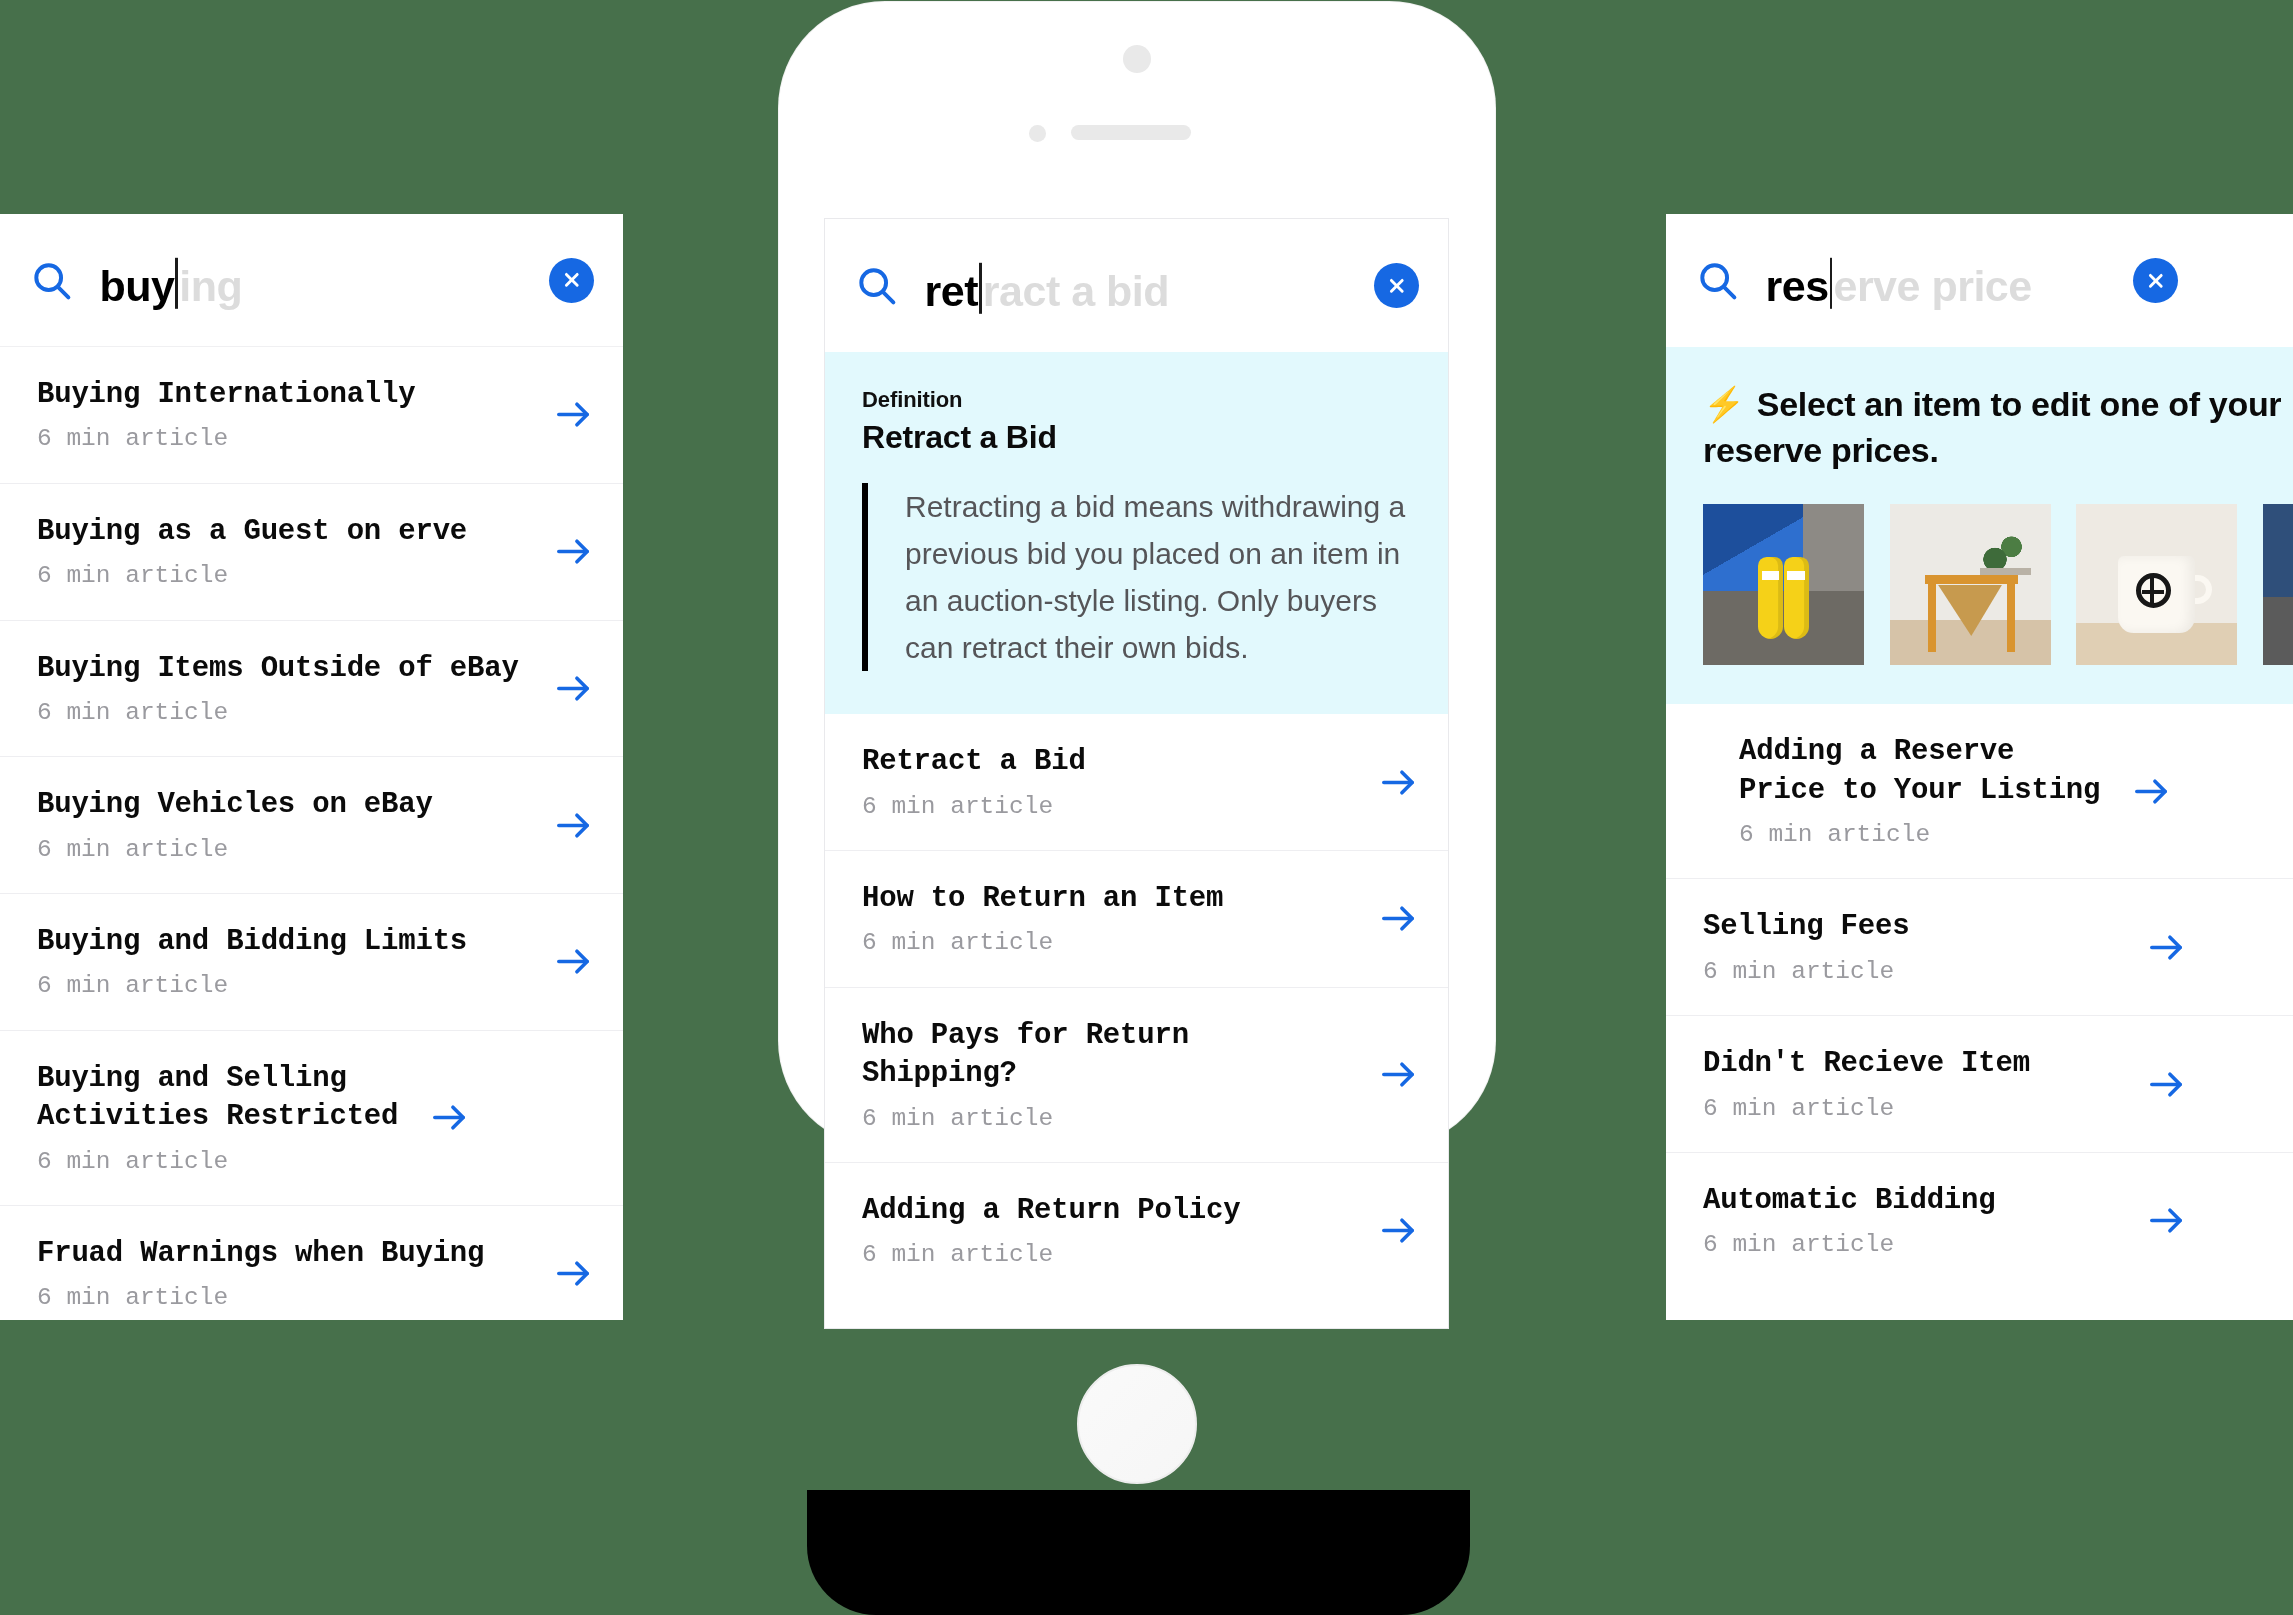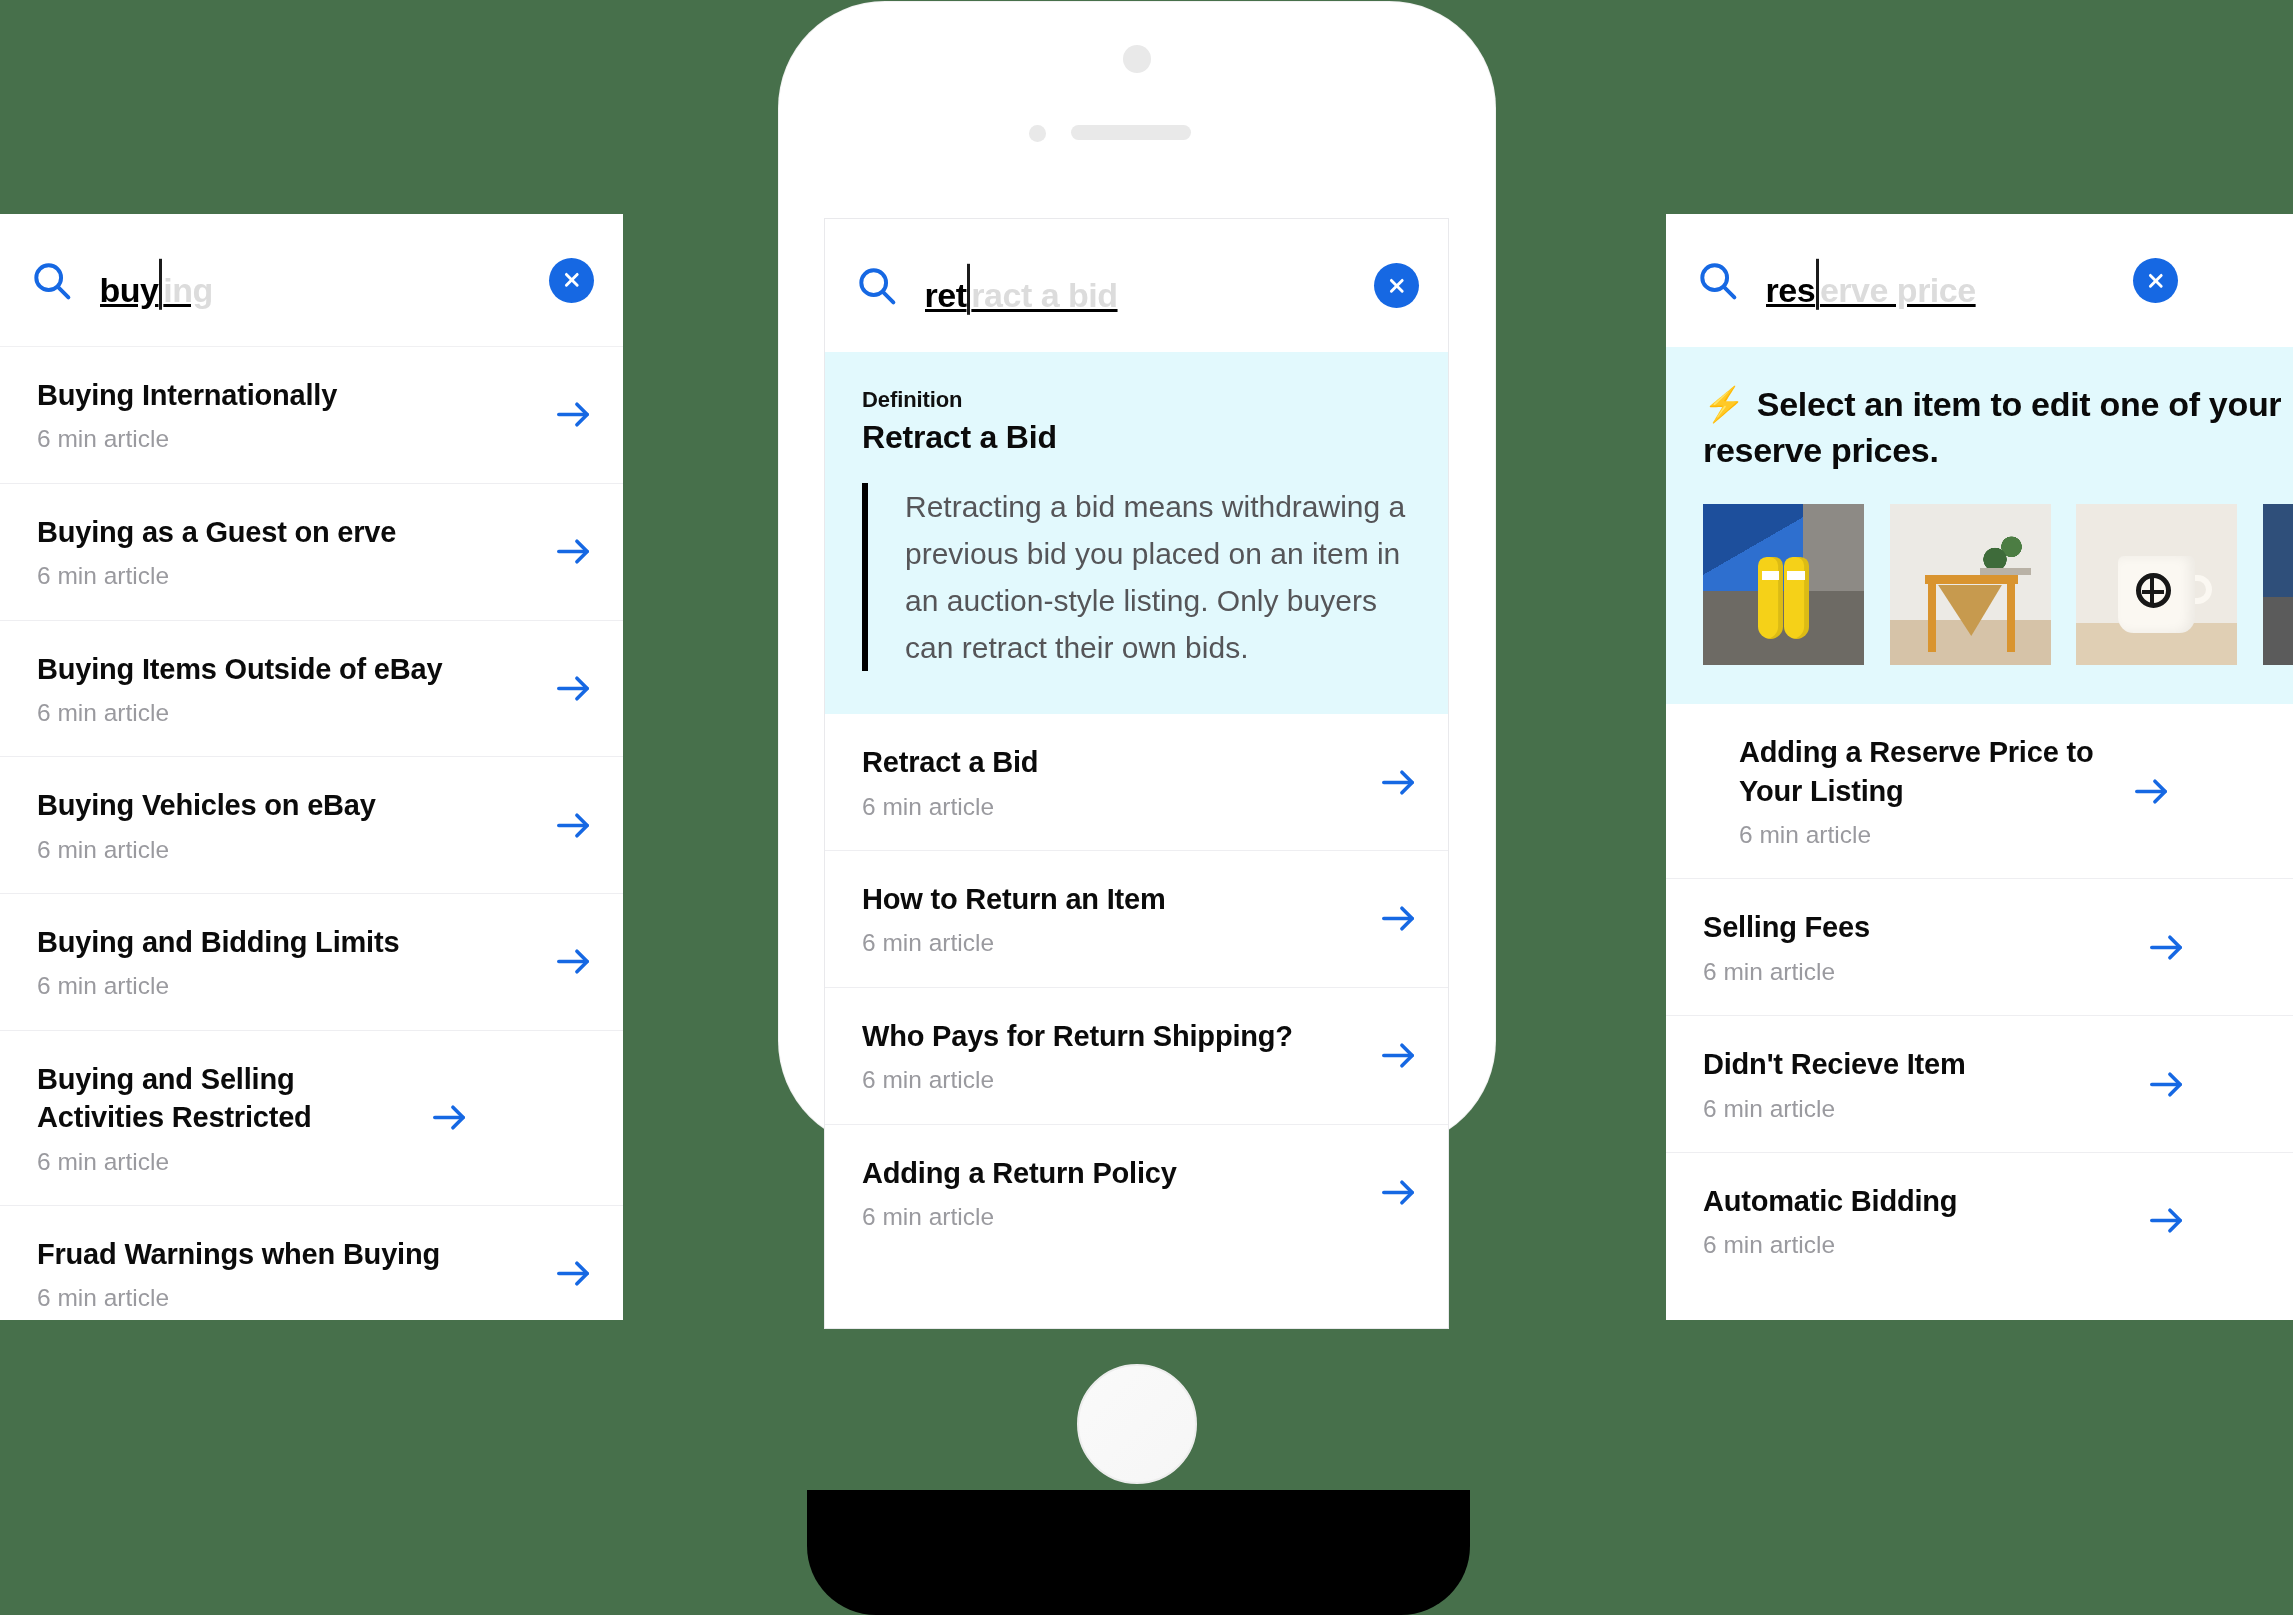--- a/index.html
+++ b/index.html
@@ -23,28 +23,27 @@
     align-items: center;
     height: 133px;
     padding: 0 29px 0 29px;
     background: #fff;
     border-bottom: 1px solid #f0f0f2;
     position: relative;
   }
   .search-icon { flex: 0 0 auto; margin-right: 25.5px; display: block; }
   .search-text {
     flex: 1 1 auto;
-    font-size: 34px;
+    font-size: 43px;
     font-weight: bold;
     letter-spacing: -0.5px;
     white-space: nowrap;
     overflow: hidden;
     display: flex;
     align-items: baseline;
-    text-decoration: underline;
   }
   .typed { color: #000; }
   .caret {
     display: inline-block;
     width: 2.9px;
     height: 51px;
     background: #1b1b1b;
     margin: 0 1px;
     transform: translateY(7.8px);
   }
@@ -63,21 +62,21 @@
   
   .list { background: #fff; }
   .row {
     display: flex;
     align-items: center;
     padding: 29px 29px 29px 37px;
     border-bottom: 1px solid #eeeef1;
     position: relative;
   }
   .row:last-child { border-bottom: none; }
-  .row-text { flex: 1 1 auto; padding-right: 19.6px; }
+  .row-text { flex: 1 1 auto; padding-right: 19.6px; font-family: Liberation Mono, monospace; }
   .row-title {
     font-size: 29px;
     font-weight: bold;
     color: #0b0b0b;
     line-height: 1.33;
     letter-spacing: -0.2px;
   }
   .row-meta {
     font-size: 24.5px;
     color: #9a9a9f;

